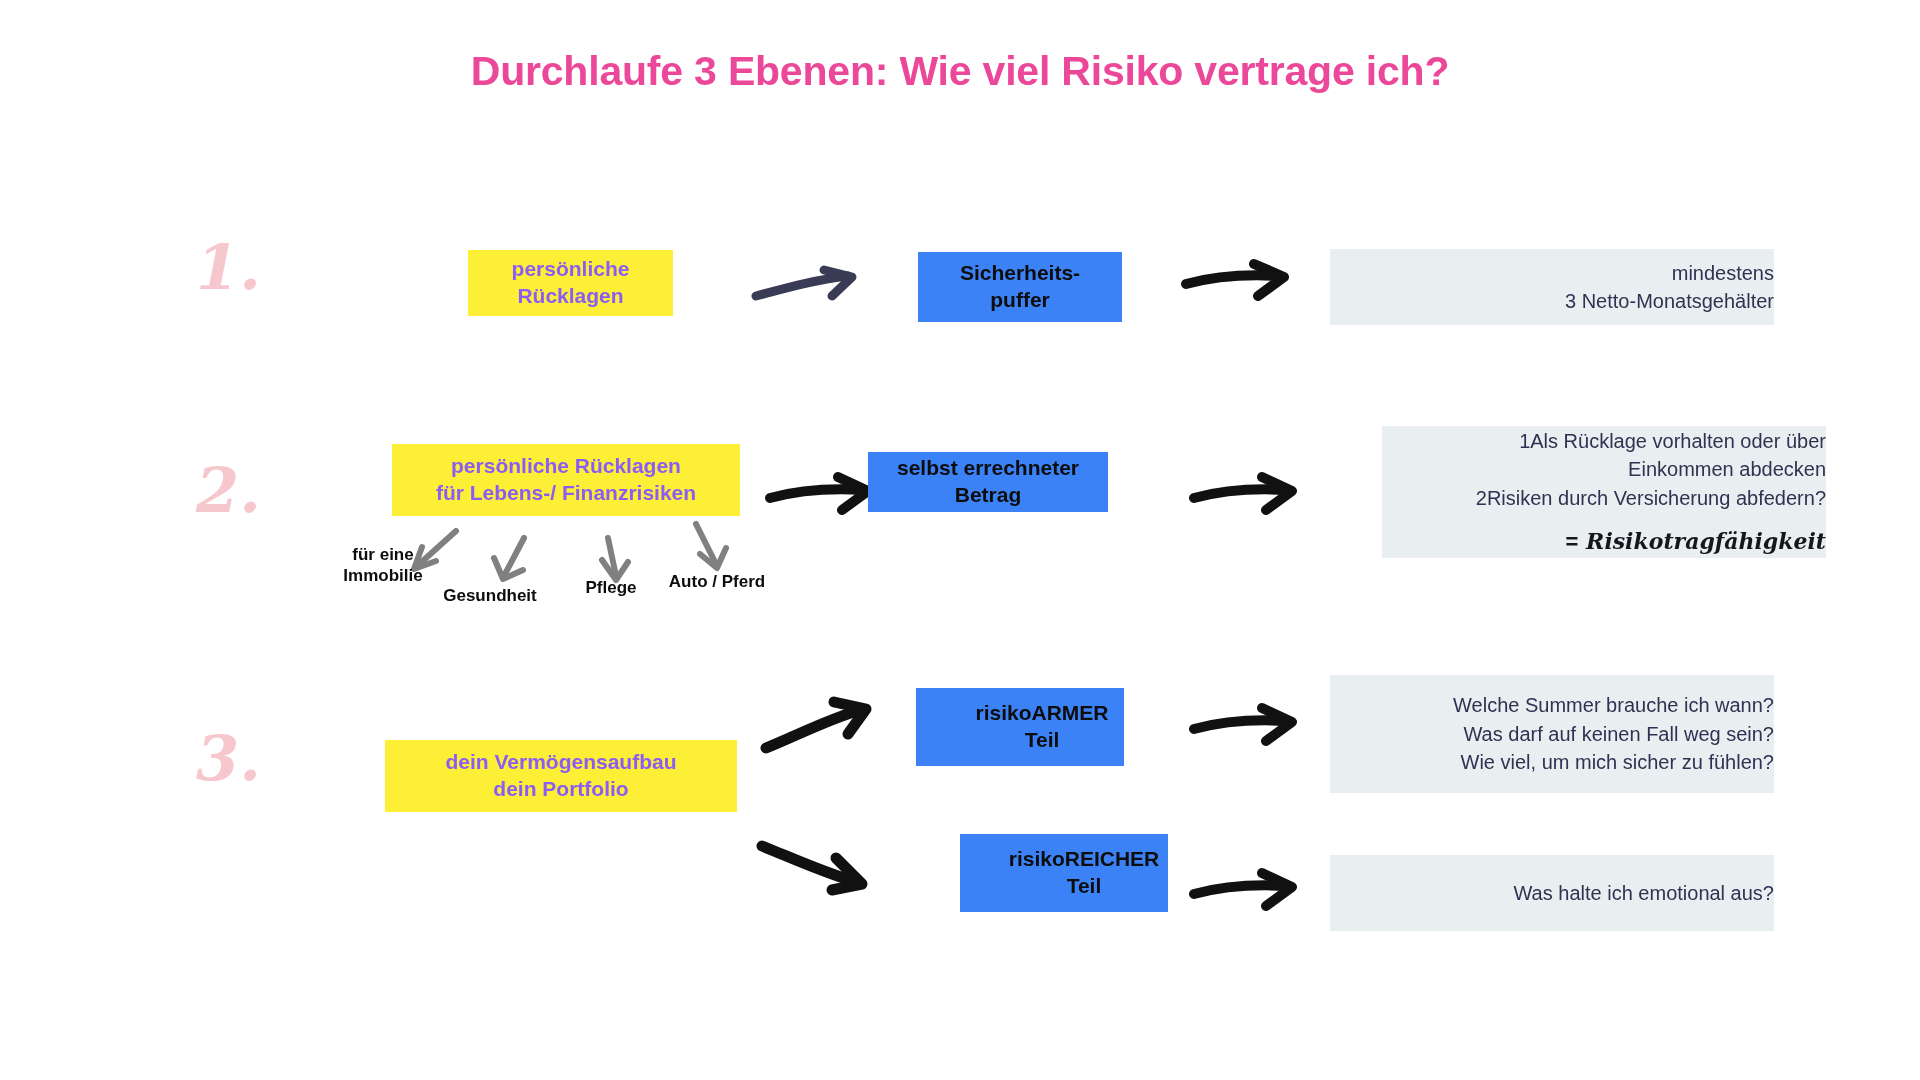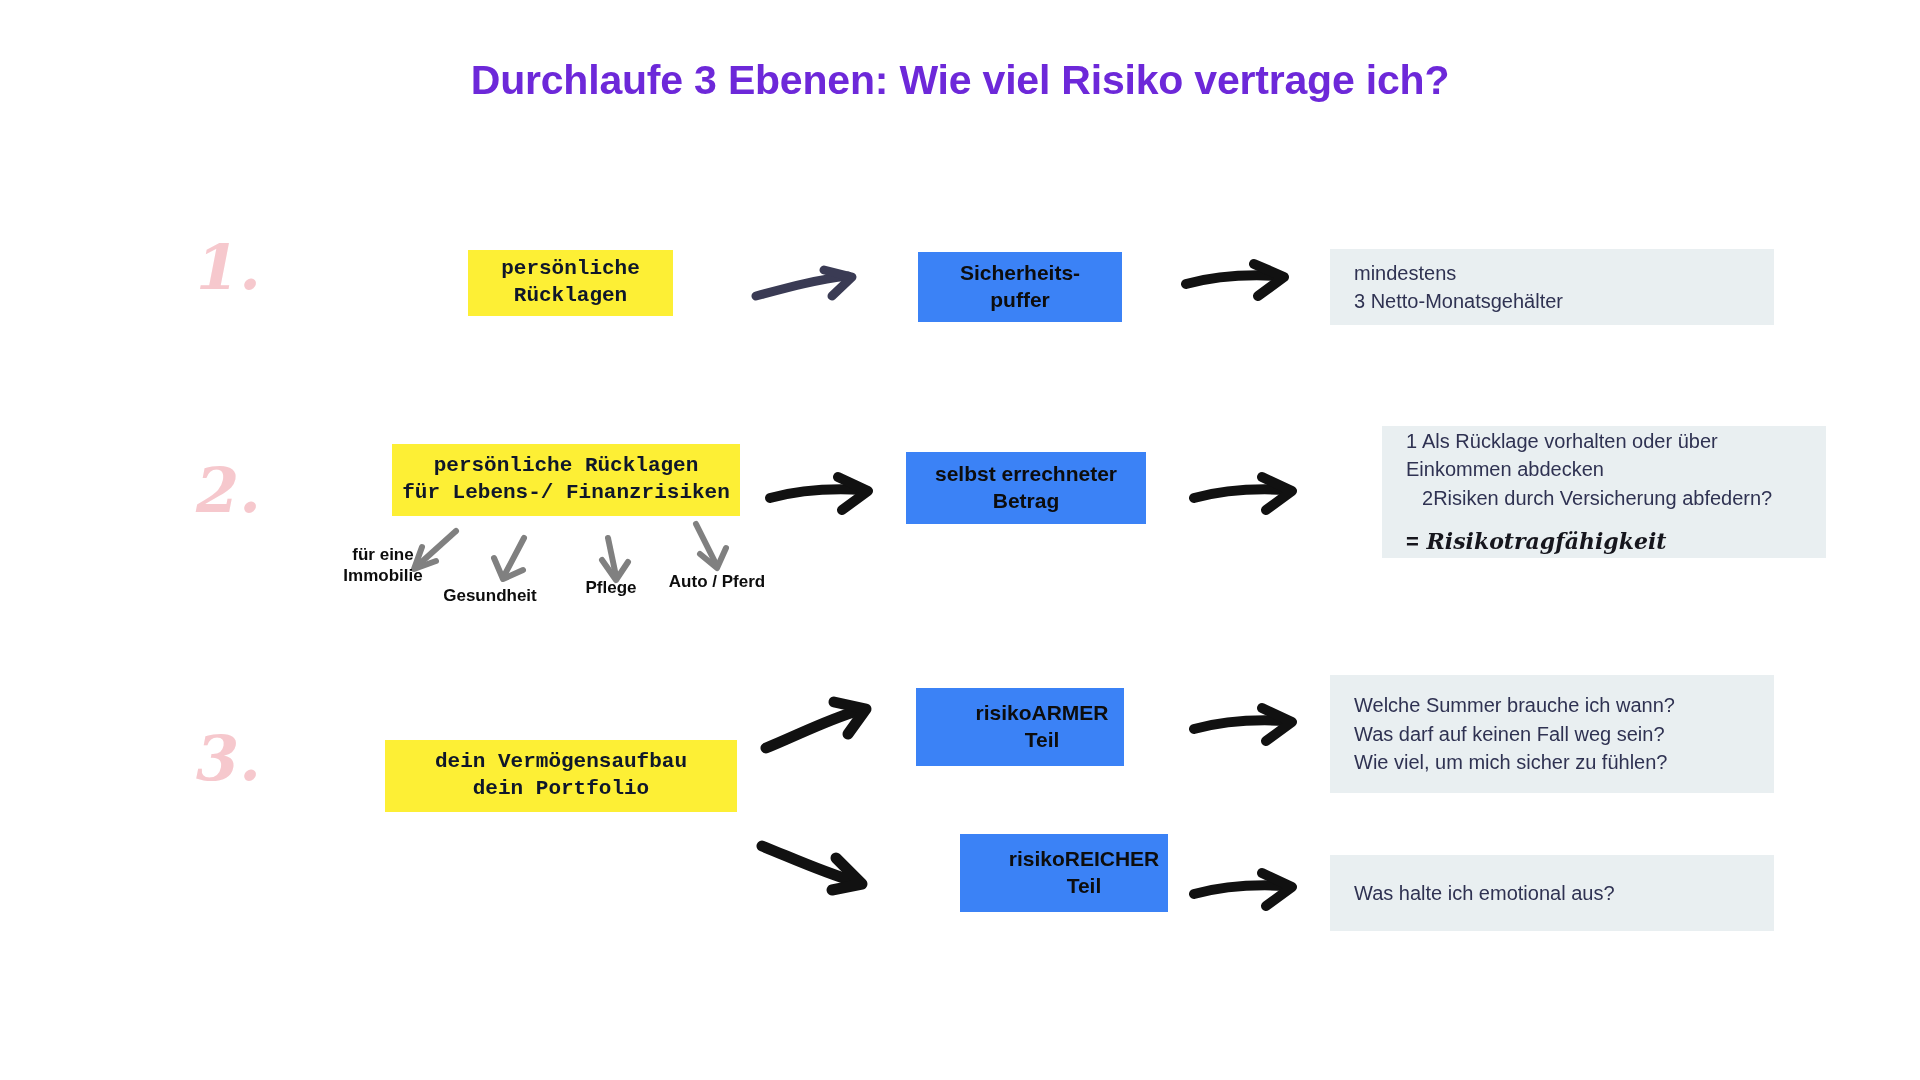--- a/index.html
+++ b/index.html
@@ -17,26 +17,26 @@
     position: relative;
     width: 1920px;
     height: 1080px;
     background: #ffffff;
   }
 
   
   .title {
     position: absolute;
     left: 0;
-    top: 57px;
+    top: 48px;
     width: 1920px;
     text-align: center;
     font-size: 41px;
     font-weight: bold;
-    color: #6d28d9;
+    color: #ec4899;
     letter-spacing: -0.2px;
   }
 
   
   .step-num {
     position: absolute;
     font-family: "DejaVu Serif", serif;
     font-style: italic;
     font-weight: bold;
     font-size: 62px;
@@ -48,42 +48,41 @@
   .box {
     position: absolute;
     display: flex;
     align-items: center;
     justify-content: center;
     text-align: center;
     box-sizing: border-box;
   }
   .box-yellow {
     background: #fdef35;
-    color: #0f172a;
+    color: #8b5cf6;
     font-weight: bold;
     font-size: 21px;
     line-height: 1.28;
-    font-family: Liberation Mono, monospace;
   }
   .box-pink {
     background: #3b82f6;
     color: #0d0d0d;
     font-weight: bold;
     font-size: 21px;
     line-height: 1.28;
   }
   .box-blue {
     background: #e9eff1;
     color: #2f3252;
     font-weight: normal;
     font-size: 20px;
     line-height: 1.42;
     justify-content: flex-start;
-    text-align: left;
-    padding: 0 8px 0 24px;
+    text-align: right;
+    padding: 0 0 0 24px;
   }
   .box-blue.center-v {
     align-items: center;
   }
   .box-blue .inner {
     width: 100%;
   }
 
   .rtf {
     font-family: "DejaVu Serif", serif;
@@ -212,21 +211,21 @@
     <div>Auto / Pferd</div>
   </div>
 
   <div class="arrow" style="left:766px; top:474px;">
     <svg width="120" height="44" viewBox="0 0 120 44">
       <path d="M4 24 C 34 16, 62 14, 96 16" stroke="#111111" stroke-width="10" fill="none" stroke-linecap="round"></path>
       <path d="M72 3 L102 17 L76 36" stroke="#111111" stroke-width="10" fill="none" stroke-linecap="round" stroke-linejoin="round"></path>
     </svg>
   </div>
 
-  <div class="box box-pink" style="left:906px; top:452px; width:240px; height:72px;">
+  <div class="box box-pink" style="left:868px; top:452px; width:240px; height:60px;">
     <div>
       <div>selbst errechneter</div>
       <div>Betrag</div>
     </div>
   </div>
 
   <div class="arrow" style="left:1190px; top:474px;">
     <svg width="118" height="44" viewBox="0 0 118 44">
       <path d="M4 24 C 34 16, 62 14, 96 16" stroke="#111111" stroke-width="10" fill="none" stroke-linecap="round"></path>
       <path d="M72 3 L102 17 L76 36" stroke="#111111" stroke-width="10" fill="none" stroke-linecap="round" stroke-linejoin="round"></path>

